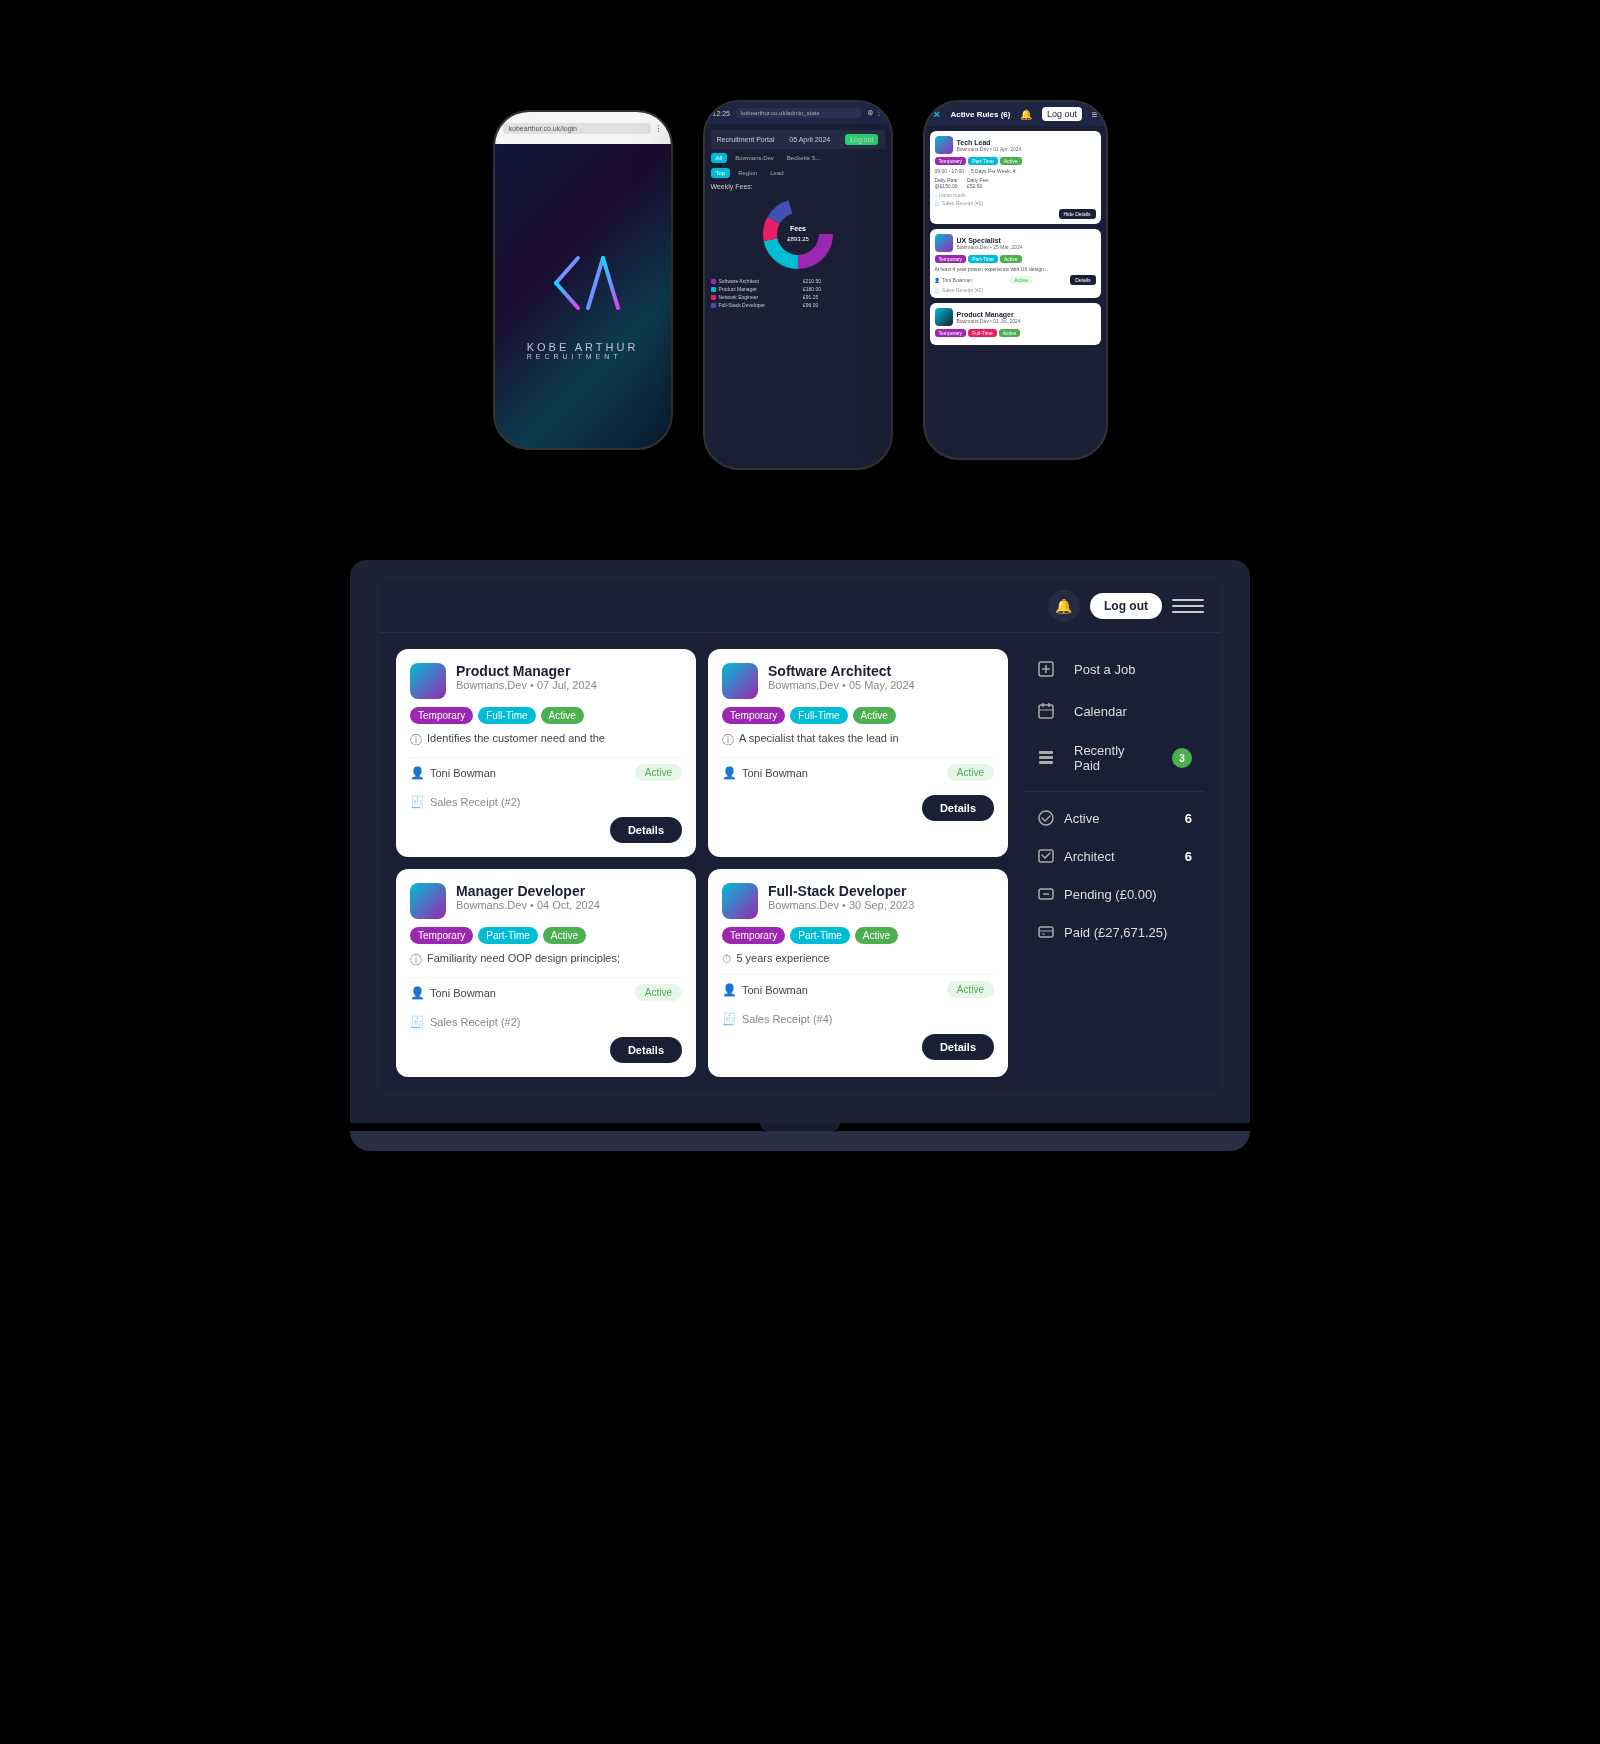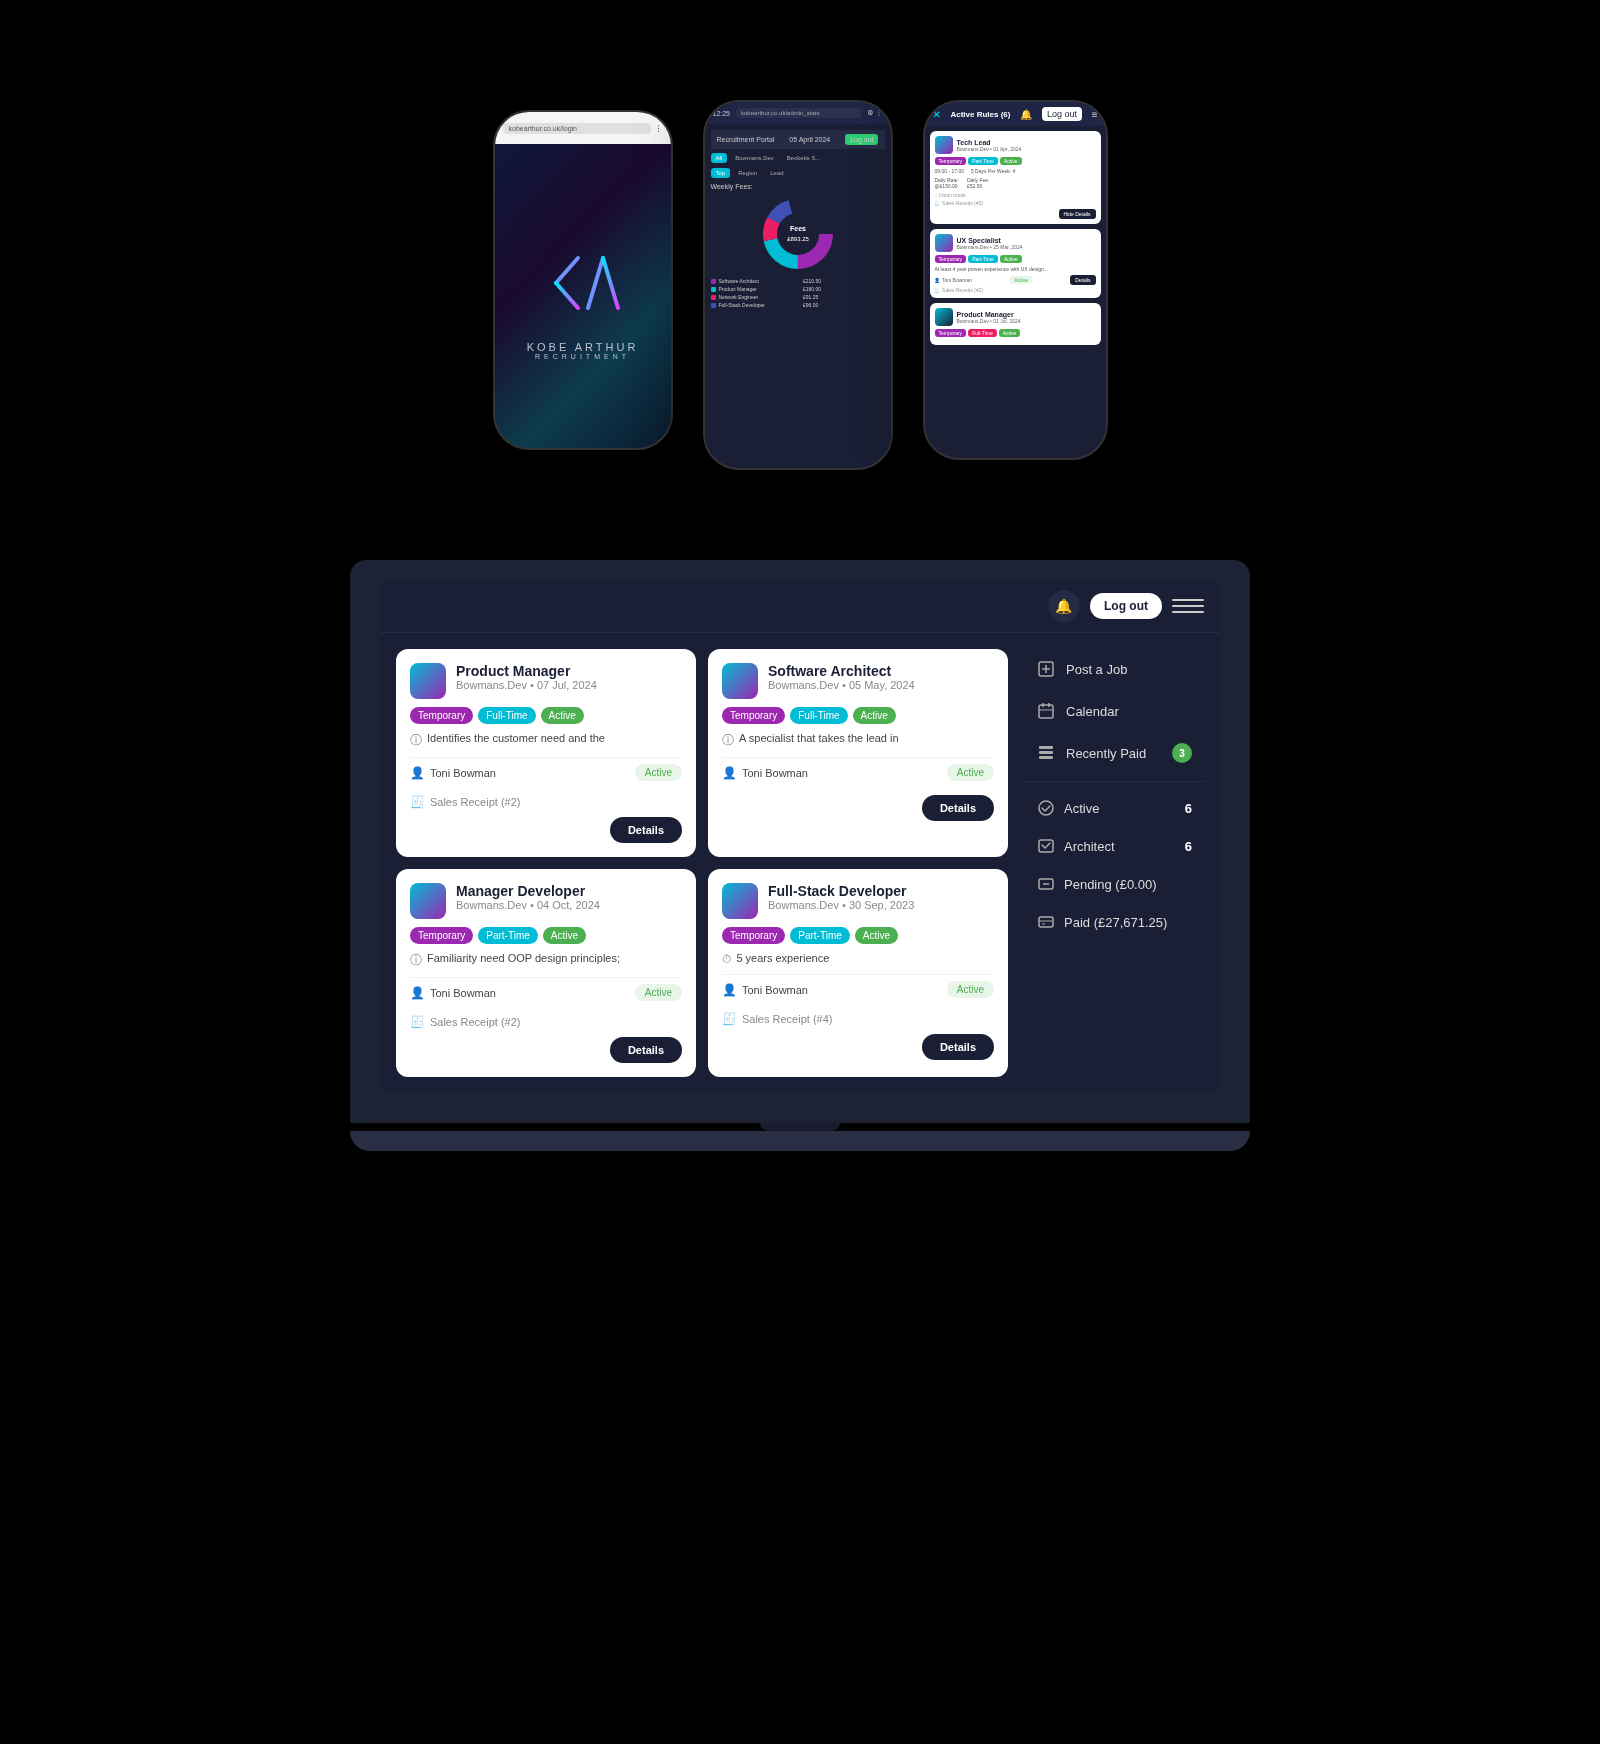--- a/index.html
+++ b/index.html
@@ -79,21 +79,20 @@
       display: flex;
       align-items: center;
       justify-content: center;
     }
     .ka-text {
       font-size: 11px;
       color: #c0c0d0;
       letter-spacing: 3px;
       text-transform: uppercase;
       margin-top: 8px;
-      text-align: center;
     }
     .ka-text .small {
       font-size: 7px;
       letter-spacing: 4px;
       display: block;
     }
 
     
     .phone-mid {
       width: 190px;
@@ -482,21 +481,21 @@
     .sidebar {
       width: 180px;
       display: flex;
       flex-direction: column;
       gap: 2px;
       flex-shrink: 0;
     }
     .sidebar-item {
       display: flex;
       align-items: center;
-      gap: 10px;
+      gap: 18px;
       padding: 10px 12px;
       border-radius: 8px;
       cursor: pointer;
       color: #ccc;
     }
     .sidebar-item-icon {
       width: 20px;
       height: 20px;
       display: flex;
       align-items: center;

